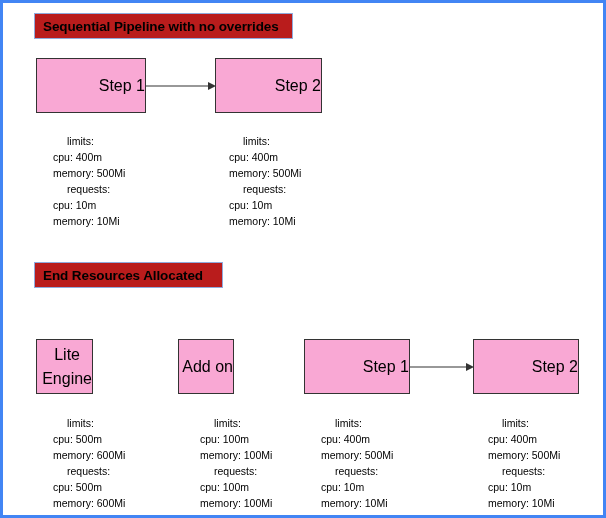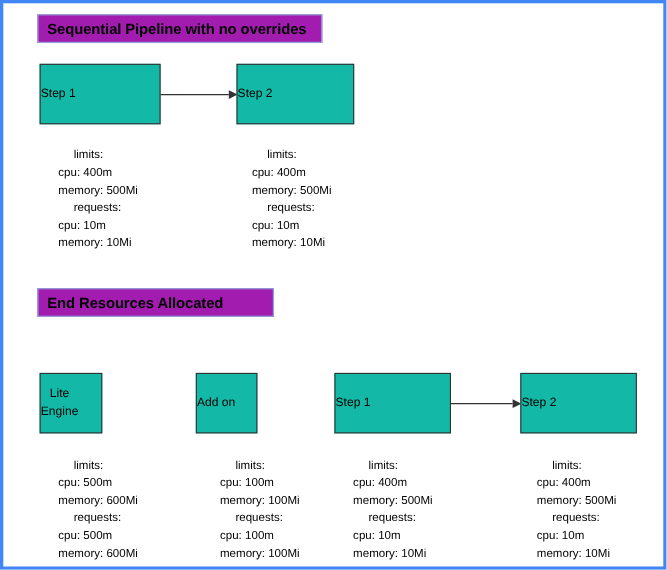--- a/index.html
+++ b/index.html
@@ -16,44 +16,44 @@
     height: 518px;
     background: #ffffff;
     box-sizing: border-box;
     border: 3px solid #4285f4;
     overflow: hidden;
   }
 
   
   .banner {
     position: absolute;
-    background: #a21caf;
+    background: #b91c1c;
     border: 1px solid #8faadc;
     box-sizing: border-box;
     display: flex;
     align-items: center;
     padding: 0 8px;
     font-size: 13.5px;
     font-weight: bold;
     color: #000000;
     letter-spacing: -0.1px;
     white-space: nowrap;
   }
 
   
   .node {
     position: absolute;
-    background: #14b8a6;
+    background: #f9a8d4;
     border: 1.4px solid #333333;
     box-sizing: border-box;
     display: flex;
     align-items: center;
-    justify-content: flex-start;
+    justify-content: flex-end;
     text-align: center;
-    font-size: 11px;
+    font-size: 16px;
     color: #000000;
     line-height: 1.45;
   }
 
   
   .connector {
     position: absolute;
     height: 10px;
     display: block;
   }
@@ -105,21 +105,21 @@
 
   <div class="spec" style="left:209px; top:131px;">
     <span class="key">limits:</span>
     <span class="sub">cpu: 400m</span>
     <span class="sub">memory: 500Mi</span>
     <span class="key">requests:</span>
     <span class="sub">cpu: 10m</span>
     <span class="sub">memory: 10Mi</span>
   </div>
 
-  <div class="banner" style="left:31px; top:259px; width:215px; height:26px;">
+  <div class="banner" style="left:31px; top:259px; width:189px; height:26px;">
     <span>End Resources Allocated</span>
   </div>
 
   <div class="node" style="left:175px; top:336px; width:56px; height:55px;">
     <span>Add on</span>
   </div>
 
   <div class="node" style="left:33px; top:336px; width:57px; height:55px;">
     <span>
       <span>Lite</span><br>

